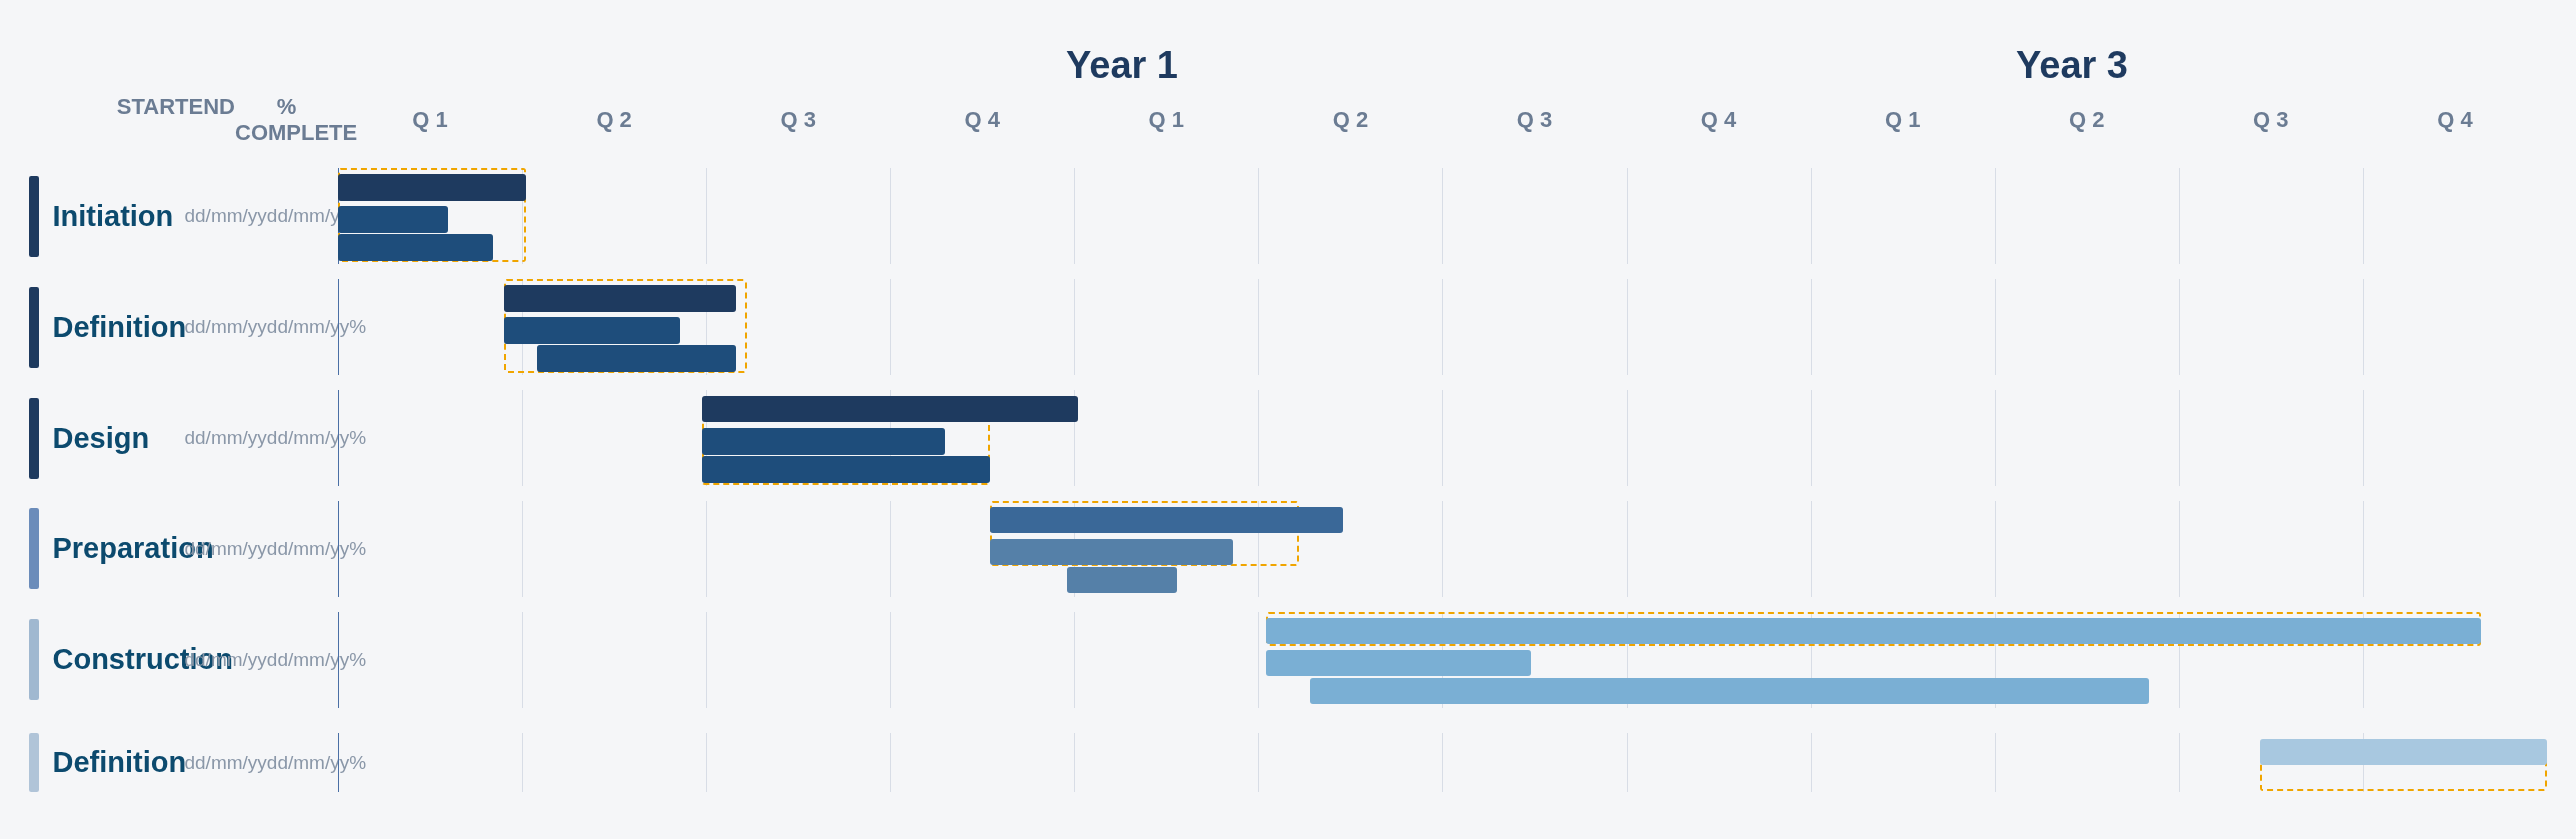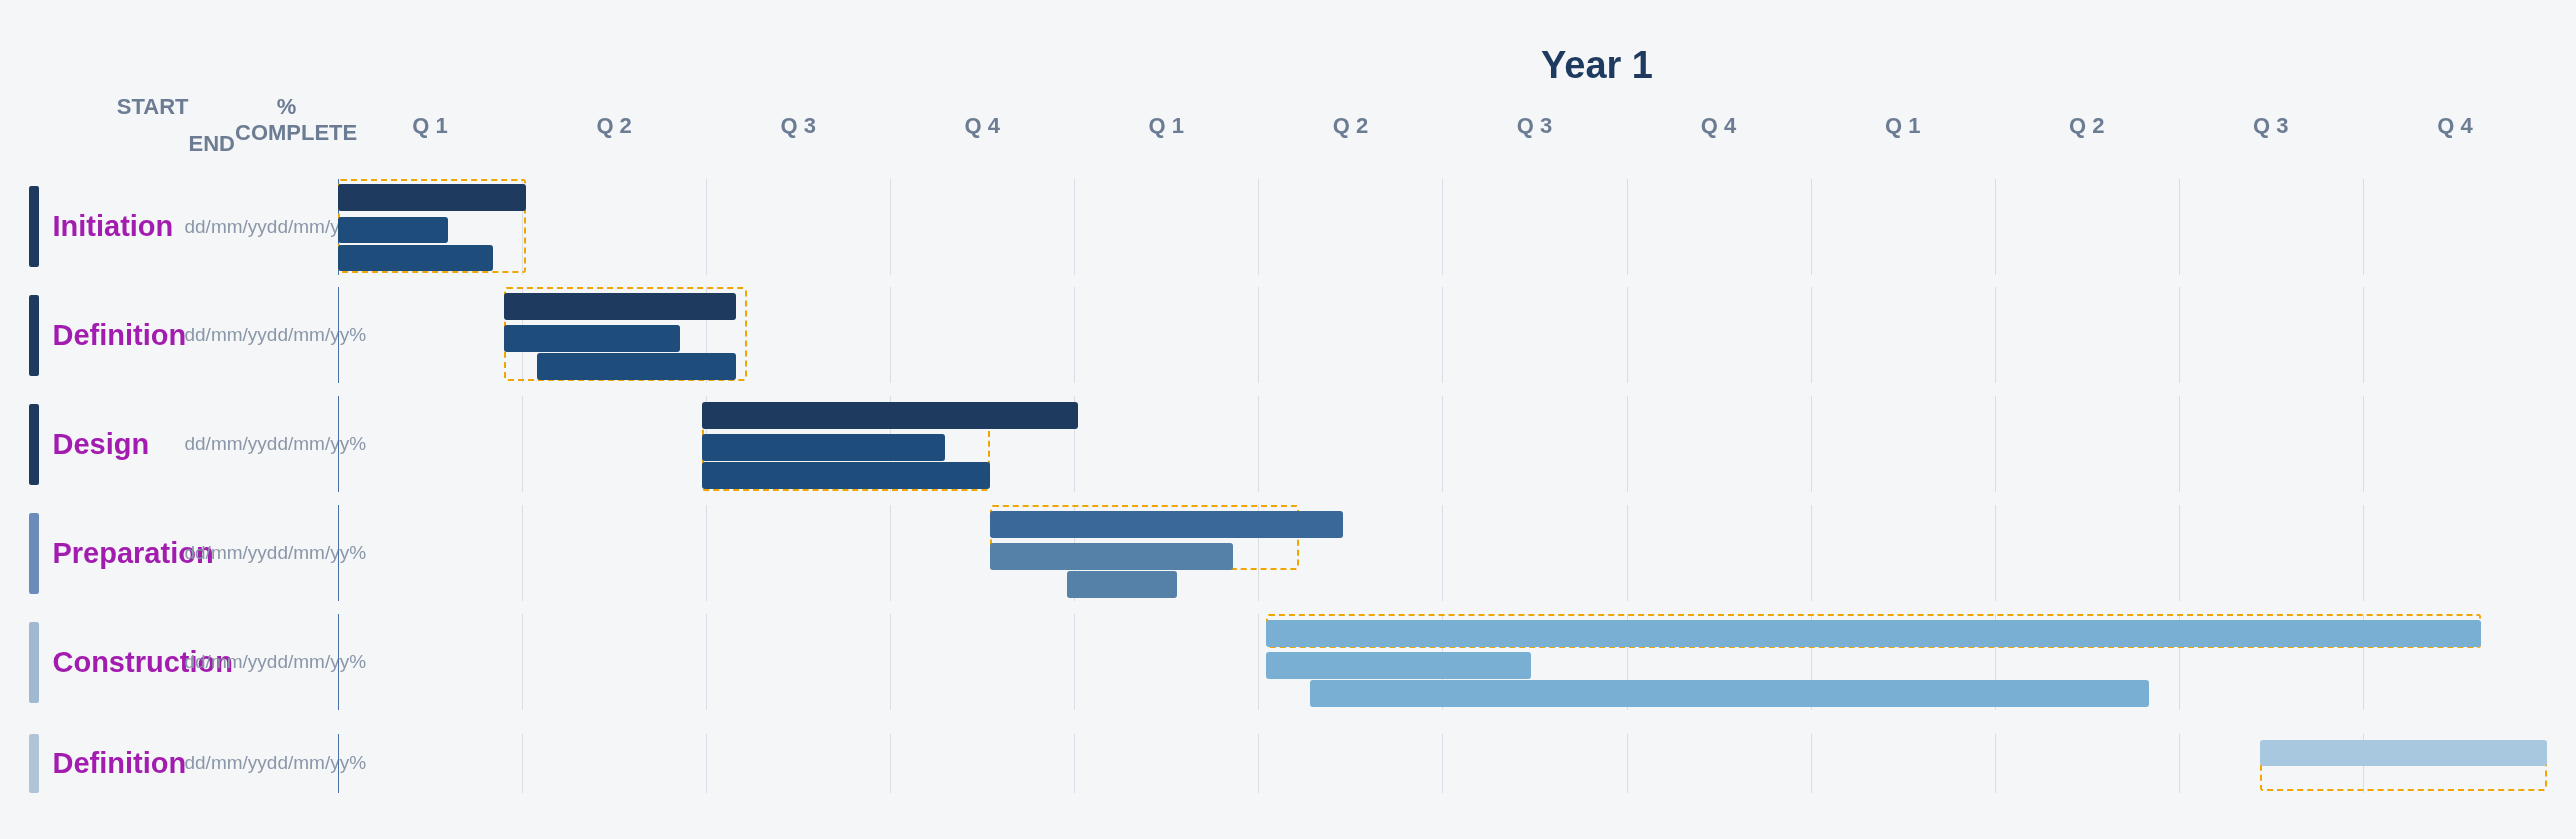--- a/index.html
+++ b/index.html
@@ -48,21 +48,21 @@
     }
 
     .col-header {
       font-size: 22px;
       font-weight: 600;
       color: #6b7c93;
       text-align: center;
     }
 
     .col-start { width: 88px; text-align: center; }
-    .col-end { width: 88px; text-align: center; margin-top: 37px; }
+    .col-end { width: 88px; text-align: center; }
     .col-pct { width: 103px; text-align: center; }
 
     .quarters-header {
       flex: 1;
       display: flex;
     }
 
     .q-header {
       font-size: 22px;
       font-weight: 600;
@@ -94,21 +94,21 @@
     .phase-indicator {
       width: 10.3px;
       border-radius: 2.2px;
       margin-right: 13.2px;
       flex-shrink: 0;
     }
 
     .phase-name {
       font-size: 29px;
       font-weight: 700;
-      color: #a21caf;
+      color: #0c4a6e;
       width: 132px;
       flex-shrink: 0;
     }
 
     .phase-start {
       width: 88px;
       font-size: 19px;
       color: #8a97a8;
       text-align: center;
     }
@@ -169,20 +169,21 @@
 </head>
 <body>
 
 <div class="chart-container">
 
   <div class="year-header">
 
     <div style="width: 309px; flex-shrink:0;"></div>
     <div style="flex:1; display:flex;">
       <div class="year-label" style="flex: 4; text-align:center;">Year 1</div>
+      <div class="year-label" style="flex: 4; text-align:center;">Year 3</div>
     </div>
   </div>
 
   <div class="quarter-header-row">
     <div class="left-labels-header">
       <div style="width:10.3px; margin-right:13.2px;"></div>
       <div style="width:132px;"></div>
       <div class="col-header col-start">START</div>
       <div class="col-header col-end">END</div>
       <div class="col-header col-pct">% COMPLETE</div>

